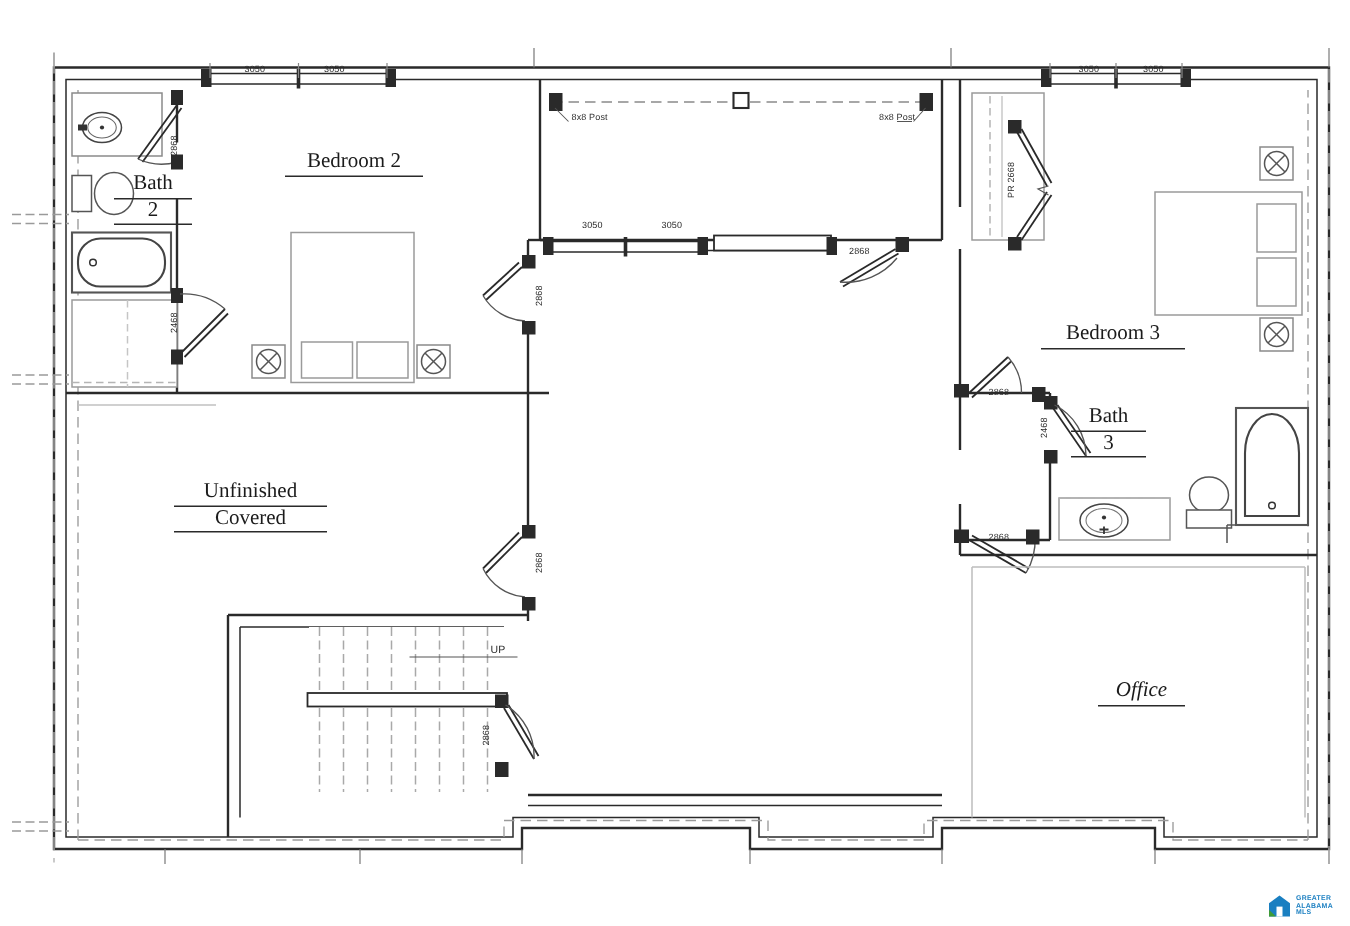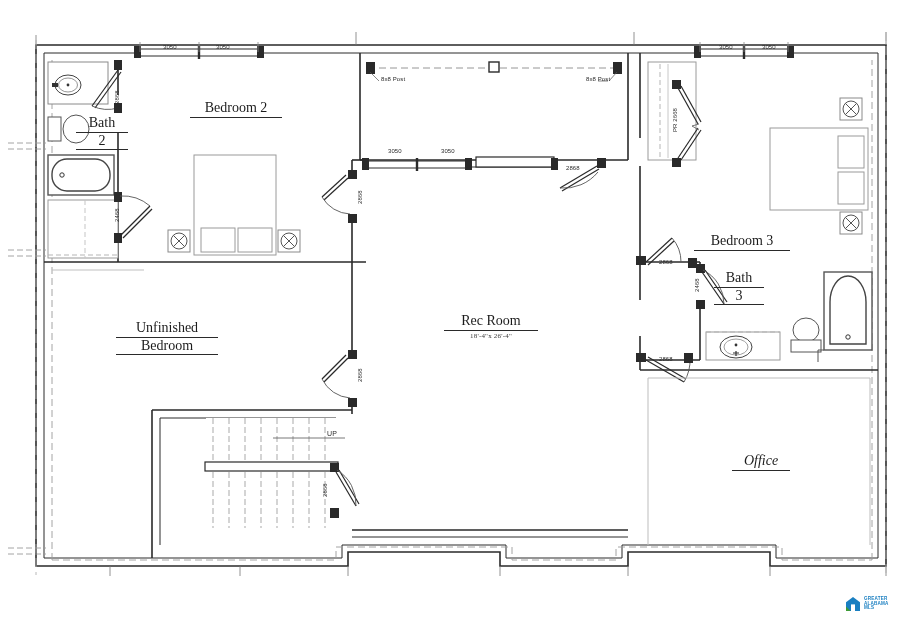--- a/index.html
+++ b/index.html
@@ -388,38 +388,34 @@
   <div class="room-label rl-mid" style="left:190px; top:100px; width:92px;">
     <span class="rl-line">Bedroom 2</span>
   </div>
 
   <div class="room-label rl-mid" style="left:76px; top:115px; width:52px;">
     <span class="rl-line">Bath</span>
     <span class="rl-line">2</span>
   </div>
 
 
-  <div class="room-label rl-mid" style="left:694px; top:233px; width:96px;">
+  <div class="room-label rl-mid" style="left:694px; top:215px; width:96px;">
     <span class="rl-line">Bedroom 3</span>
   </div>
 
   <div class="room-label rl-mid" style="left:714px; top:270px; width:50px;">
     <span class="rl-line">Bath</span>
     <span class="rl-line">3</span>
   </div>
 
   <div class="room-label rl-mid" style="left:116px; top:320px; width:102px;font-family:Liberation Serif, serif;">
     <span class="rl-line">Unfinished</span>
-    <span class="rl-line">Bedroom</span>
-  </div>
-
-  <div class="room-label rl-mid" style="left:444px; top:313px; width:94px;">
-    <span class="rl-line">Rec Room</span>
-    <span class="rl-dim">18'-4"x 26'-4"</span>
-  </div>
+    <span class="rl-line">Covered</span>
+  </div>
+
 
   <div class="room-label rl-mid" style="left:732px; top:453px; width:58px;font-style:italic;">
     <span class="rl-line">Office</span>
   </div>
 
   <div class="annot" style="left:163px; top:44px;">3050</div>
   <div class="annot" style="left:216px; top:44px;">3050</div>
   <div class="annot" style="left:719px; top:44px;">3050</div>
   <div class="annot" style="left:762px; top:44px;">3050</div>
   <div class="annot" style="left:388px; top:148px;">3050</div>

